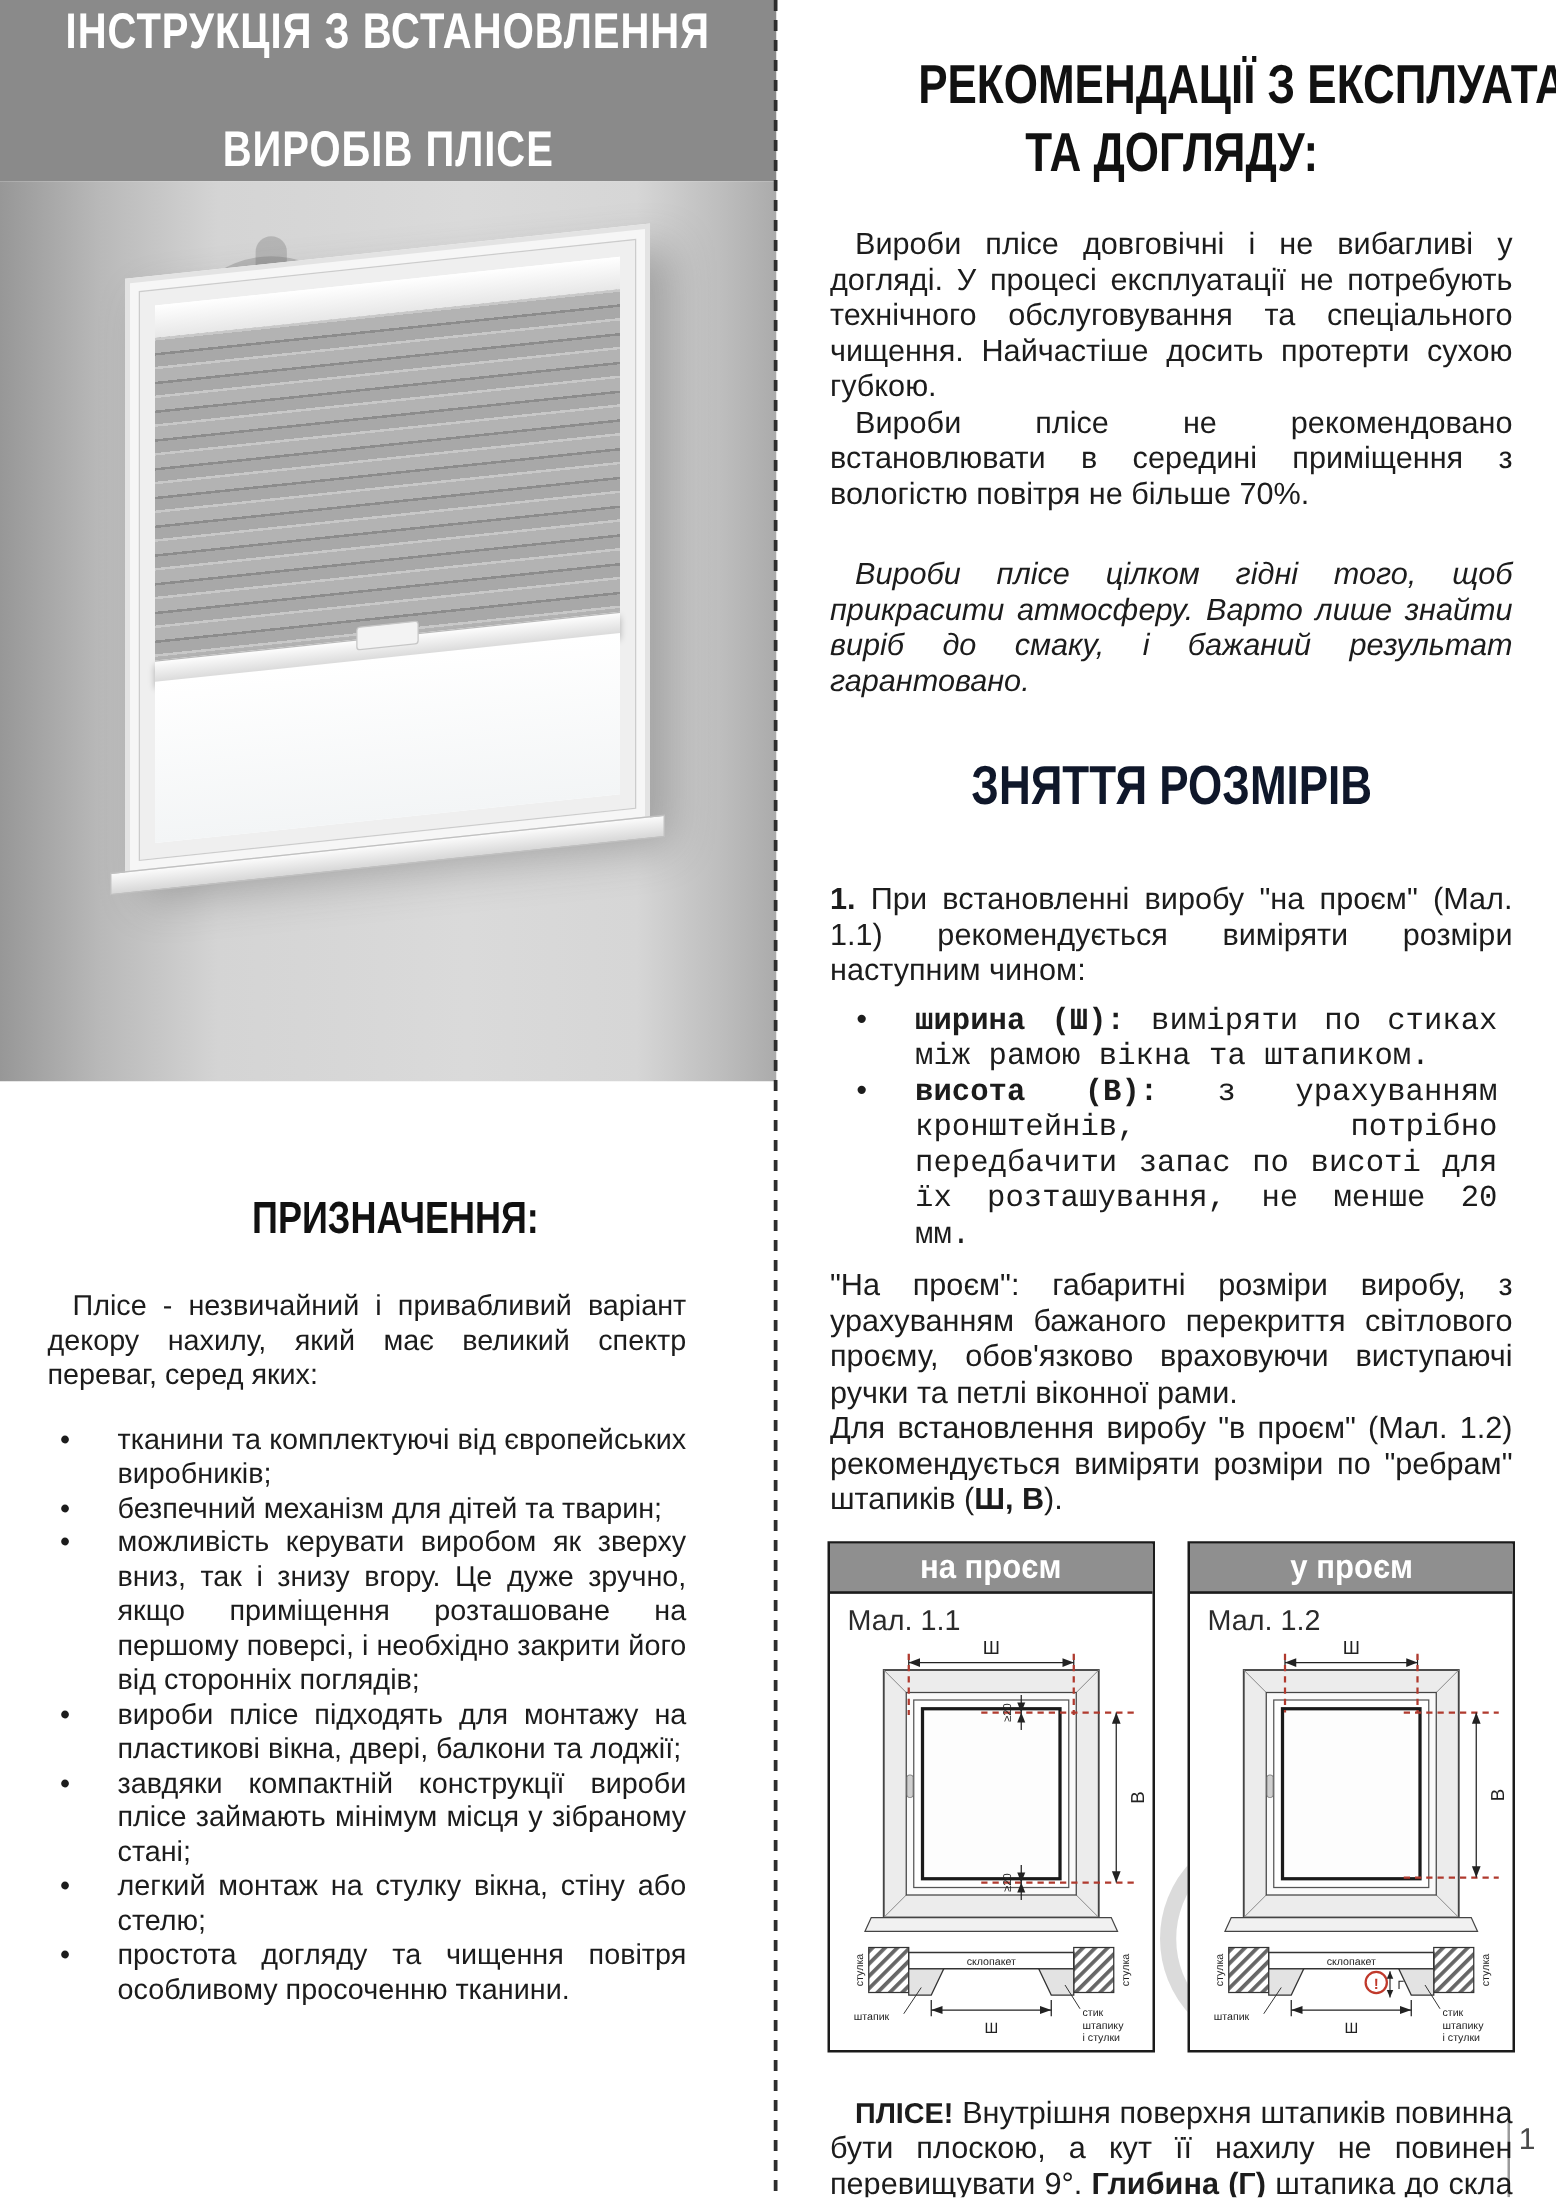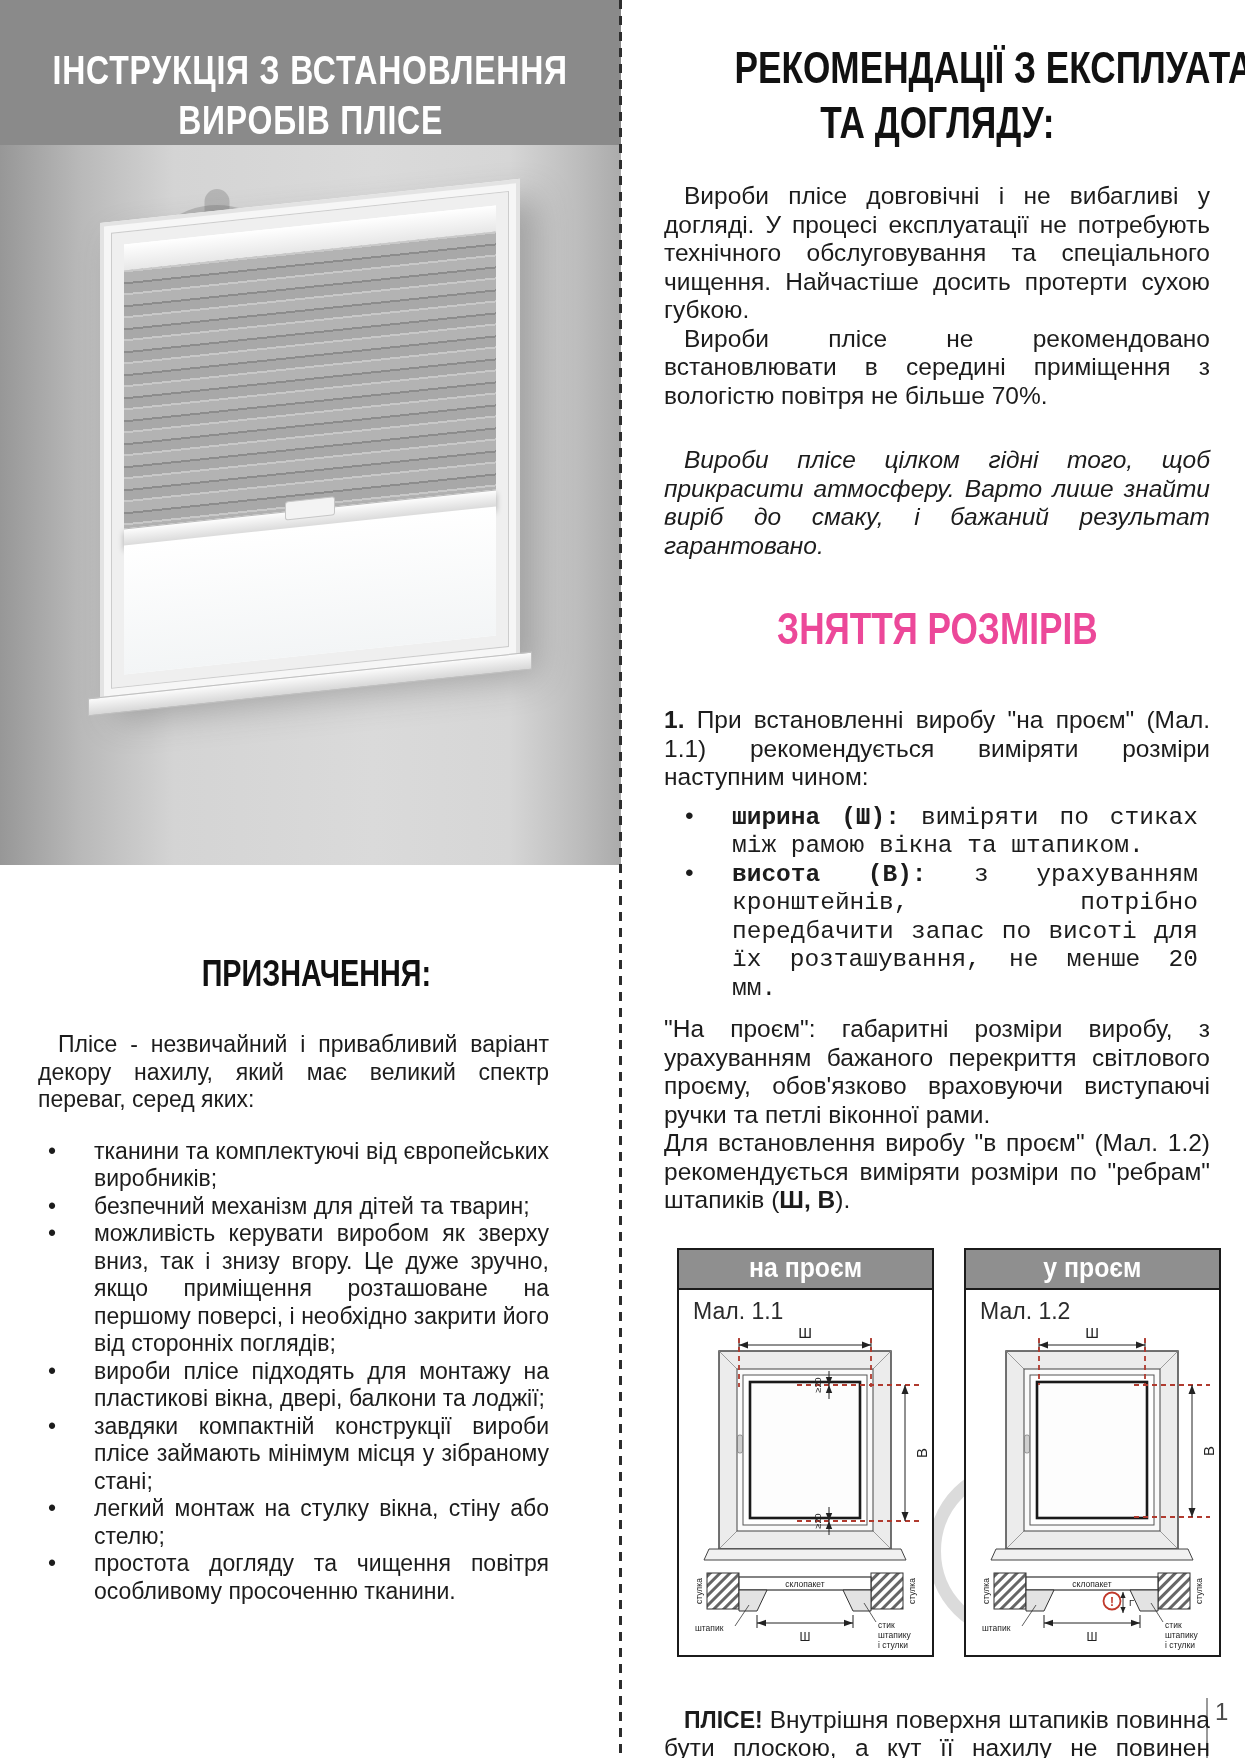--- a/index.html
+++ b/index.html
@@ -2,21 +2,21 @@
 <html><head>
 <meta charset="utf-8">
 <style>
   html,body{margin:0;padding:0;background:#ffffff;}
   .page{position:relative;width:1245px;height:1758px;background:#ffffff;overflow:hidden;
         font-family:"Liberation Sans",sans-serif;color:#1c1c1c;}
   .cond{display:inline-block;transform:scaleX(0.8);white-space:nowrap;}
 
   
   .banner{position:absolute;left:0;top:0;width:621px;height:145px;background:#8a8a8a;
-          display:flex;flex-direction:column;justify-content:flex-end;align-items:center;}
+          display:flex;flex-direction:column;justify-content:space-between;align-items:center;}
   .banner .bl{color:#ffffff;font-weight:bold;font-size:40px;line-height:50px;letter-spacing:1px;}
 
   .photo{position:absolute;left:0;top:145px;width:621px;height:720px;overflow:hidden;
          background:linear-gradient(90deg,#979797 0%,#b9b9b9 13%,#d4d4d4 28%,#dadada 60%,#d6d6d6 82%,#bdbdbd 93%,#ababab 100%);}
   .window{position:absolute;left:100px;top:78px;width:412px;height:470px;
           transform:skewY(-6deg);transform-origin:left top;
           background:#f6f6f6;border:4px solid #e3e3e3;box-shadow:16px 20px 34px rgba(80,80,80,.38);}
   .sash{position:absolute;inset:8px;background:#ffffff;border:12px solid #efefef;outline:1px solid #cccccc;}
   .cassette{position:absolute;left:0;right:0;top:0;height:26px;background:linear-gradient(#ffffff,#e7e7e7);
             border-bottom:2px solid #cdcdcd;}
@@ -49,30 +49,30 @@
   .purpose li{position:relative;padding-left:56px;font-size:23px;line-height:27.5px;text-align:justify;}
   .purpose li::before{content:"\2022";position:absolute;left:10px;top:0;}
 
   
   .rcol{position:absolute;left:664px;top:0;width:546px;}
   .title{margin:40px 0 0 0;text-align:center;font-weight:bold;font-size:44px;line-height:55px;color:#111;}
   .rp{margin:0;font-size:24.5px;line-height:28.5px;text-align:justify;}
   .p1{margin-top:32px;text-indent:20px;}
   .p2{text-indent:20px;}
   .p3{margin-top:36px;font-style:italic;text-indent:20px;}
-  .h2{margin:44px 0 0 0;text-align:center;font-weight:bold;font-size:44px;color:#ec4899;text-decoration:underline;}
+  .h2{margin:44px 0 0 0;text-align:center;font-weight:bold;font-size:44px;color:#0f172a;text-decoration:underline;}
   .step1{margin-top:52px;}
   .lead{font-weight:bold;}
   ul.meas{margin:12px;padding:0;list-style:none;font-family:Liberation Mono, monospace;}
   .meas li{position:relative;padding-left:56px;font-size:24.5px;line-height:28.5px;text-align:justify;}
   .meas li::before{content:"\2022";position:absolute;left:6px;top:0;}
 
   .diagrams{margin-top:18px;width:550px;margin-left:-2px;display:flex;justify-content:space-between;
             position:relative;z-index:1;}
-  .dbox{width:258px;border:2px solid #1b1b1b;background:#ffffff;margin:15px;}
+  .dbox{width:258px;border:2px solid #1b1b1b;background:#ffffff;margin:0;}
   .dhead{height:38px;background:#8f8f8f;border-bottom:2px solid #1b1b1b;color:#ffffff;
          display:flex;align-items:center;justify-content:center;font-weight:bold;font-size:27px;}
   .dhead .cond{transform:scaleX(0.92);}
   .dfig{font-size:23px;color:#2b2b2b;padding:8px 0 0 14px;}
   svg.diag{display:block;margin:0 auto;}
   .diag text{font-family:"Liberation Sans",sans-serif;fill:#222;text-anchor:middle;}
   .diag .ts{text-anchor:start;}
   .diag .redln{stroke:#b03a2e;stroke-width:1.8;stroke-dasharray:5 4;fill:none;}
   .diag .ah{fill:#222;stroke:none;}
   .diag .redtxt{fill:#c0392b;}

